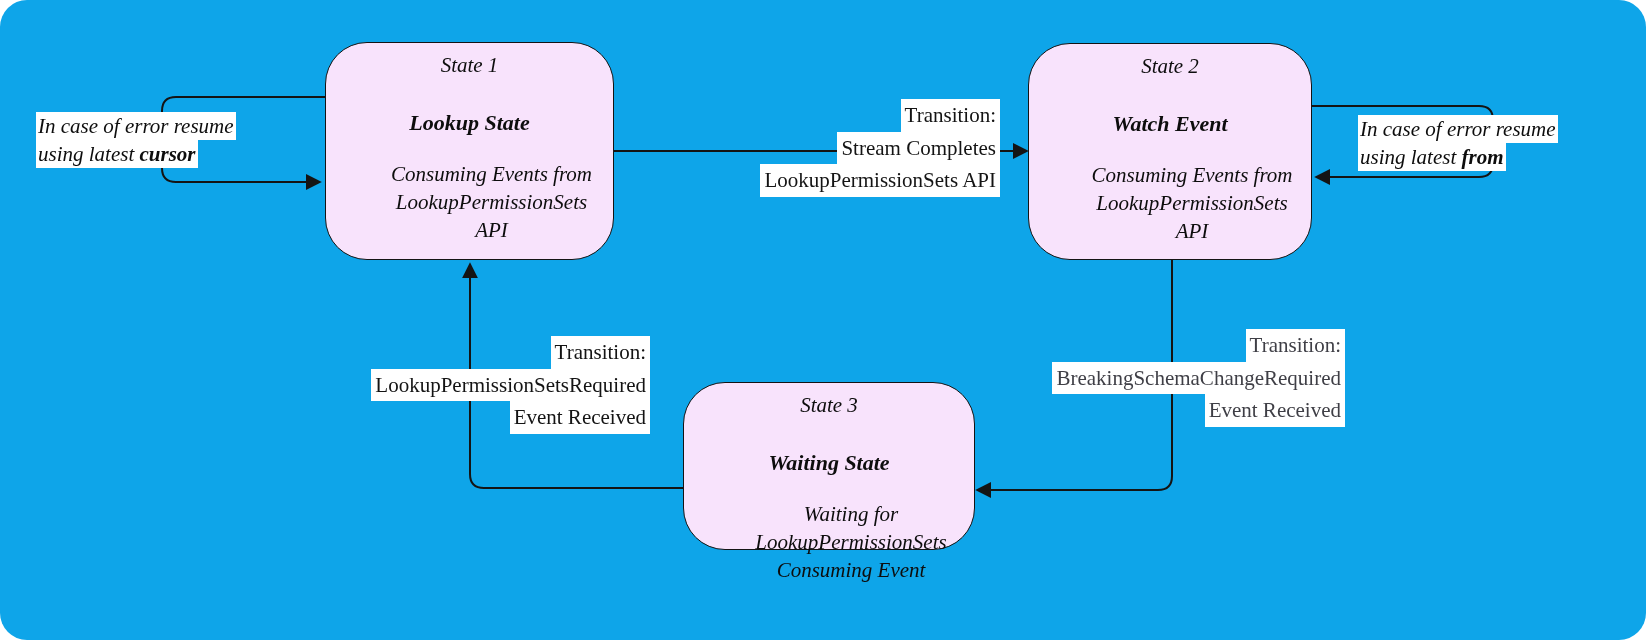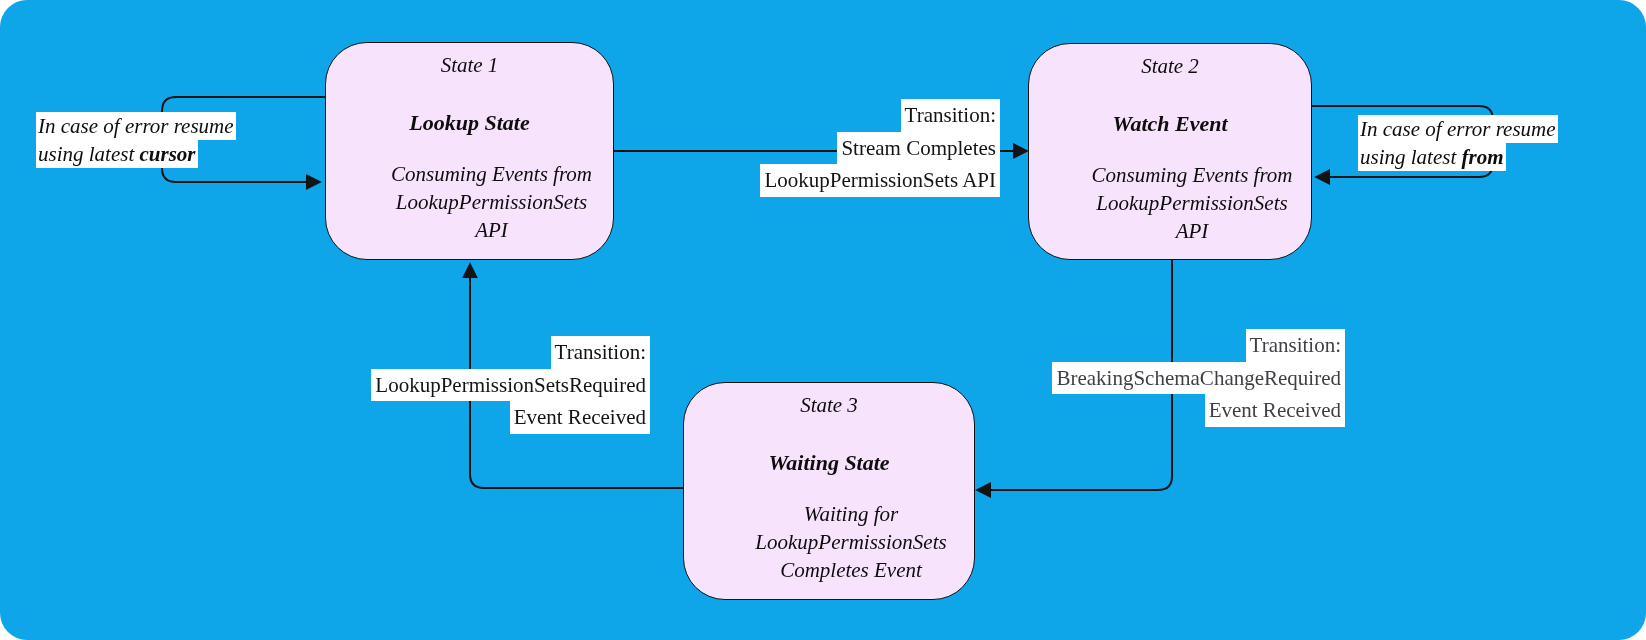--- a/index.html
+++ b/index.html
@@ -89,27 +89,27 @@
   <div class="state-box" style="left:1028px; top:43px; width:284px; height:217px;">
     <div class="state-title">State 2</div>
     <div class="state-name">Watch Event</div>
     <div class="state-desc">
       <span class="dline">Consuming Events from</span>
       <span class="dline">LookupPermissionSets</span>
       <span class="dline">API</span>
     </div>
   </div>
 
-  <div class="state-box" style="left:683px; top:382px; width:292px; height:218px;">
+  <div class="state-box" style="left:683px; top:382px; width:292px; height:168px;">
     <div class="state-title">State 3</div>
     <div class="state-name">Waiting State</div>
     <div class="state-desc">
       <span class="dline">Waiting for</span>
       <span class="dline">LookupPermissionSets</span>
-      <span class="dline">Completes Event</span>
+      <span class="dline">Consuming Event</span>
     </div>
   </div>
 
   <div class="t-label" style="left:640px; top:99px; color:#141414;">
     <span class="t-line"><span class="t-chip">Transition:</span></span>
     <span class="t-line"><span class="t-chip">Stream Completes</span></span>
     <span class="t-line"><span class="t-chip">LookupPermissionSets API</span></span>
   </div>
 
   <div class="t-label" style="left:985px; top:329px; color:#3f3f46;">

